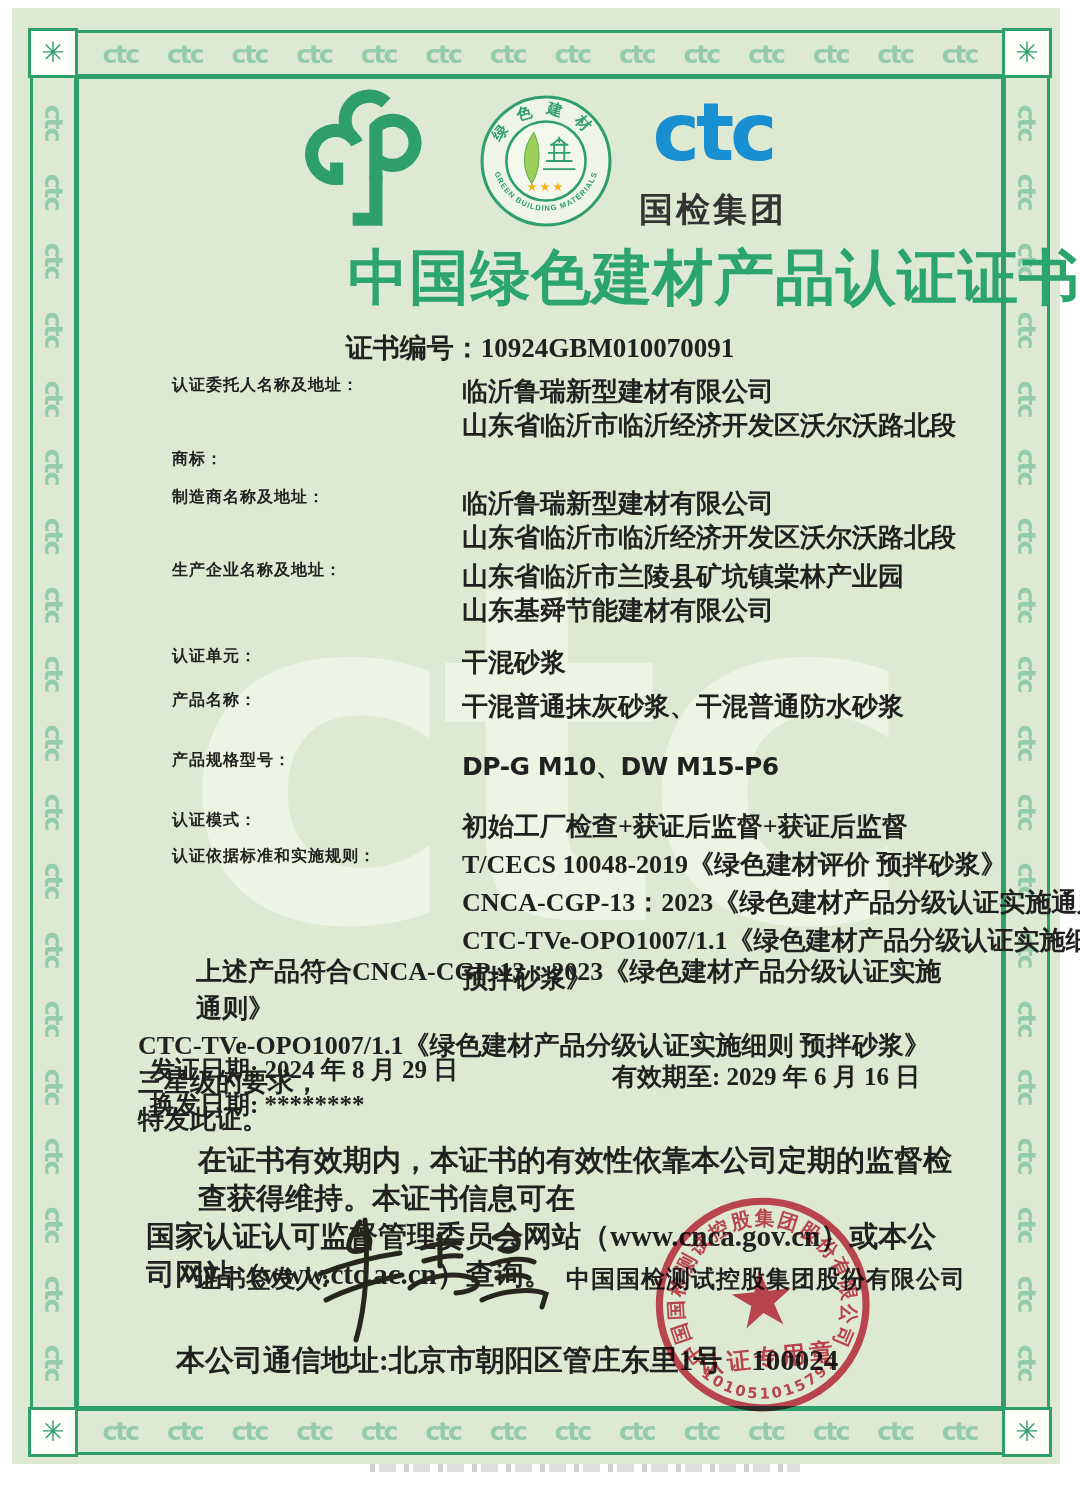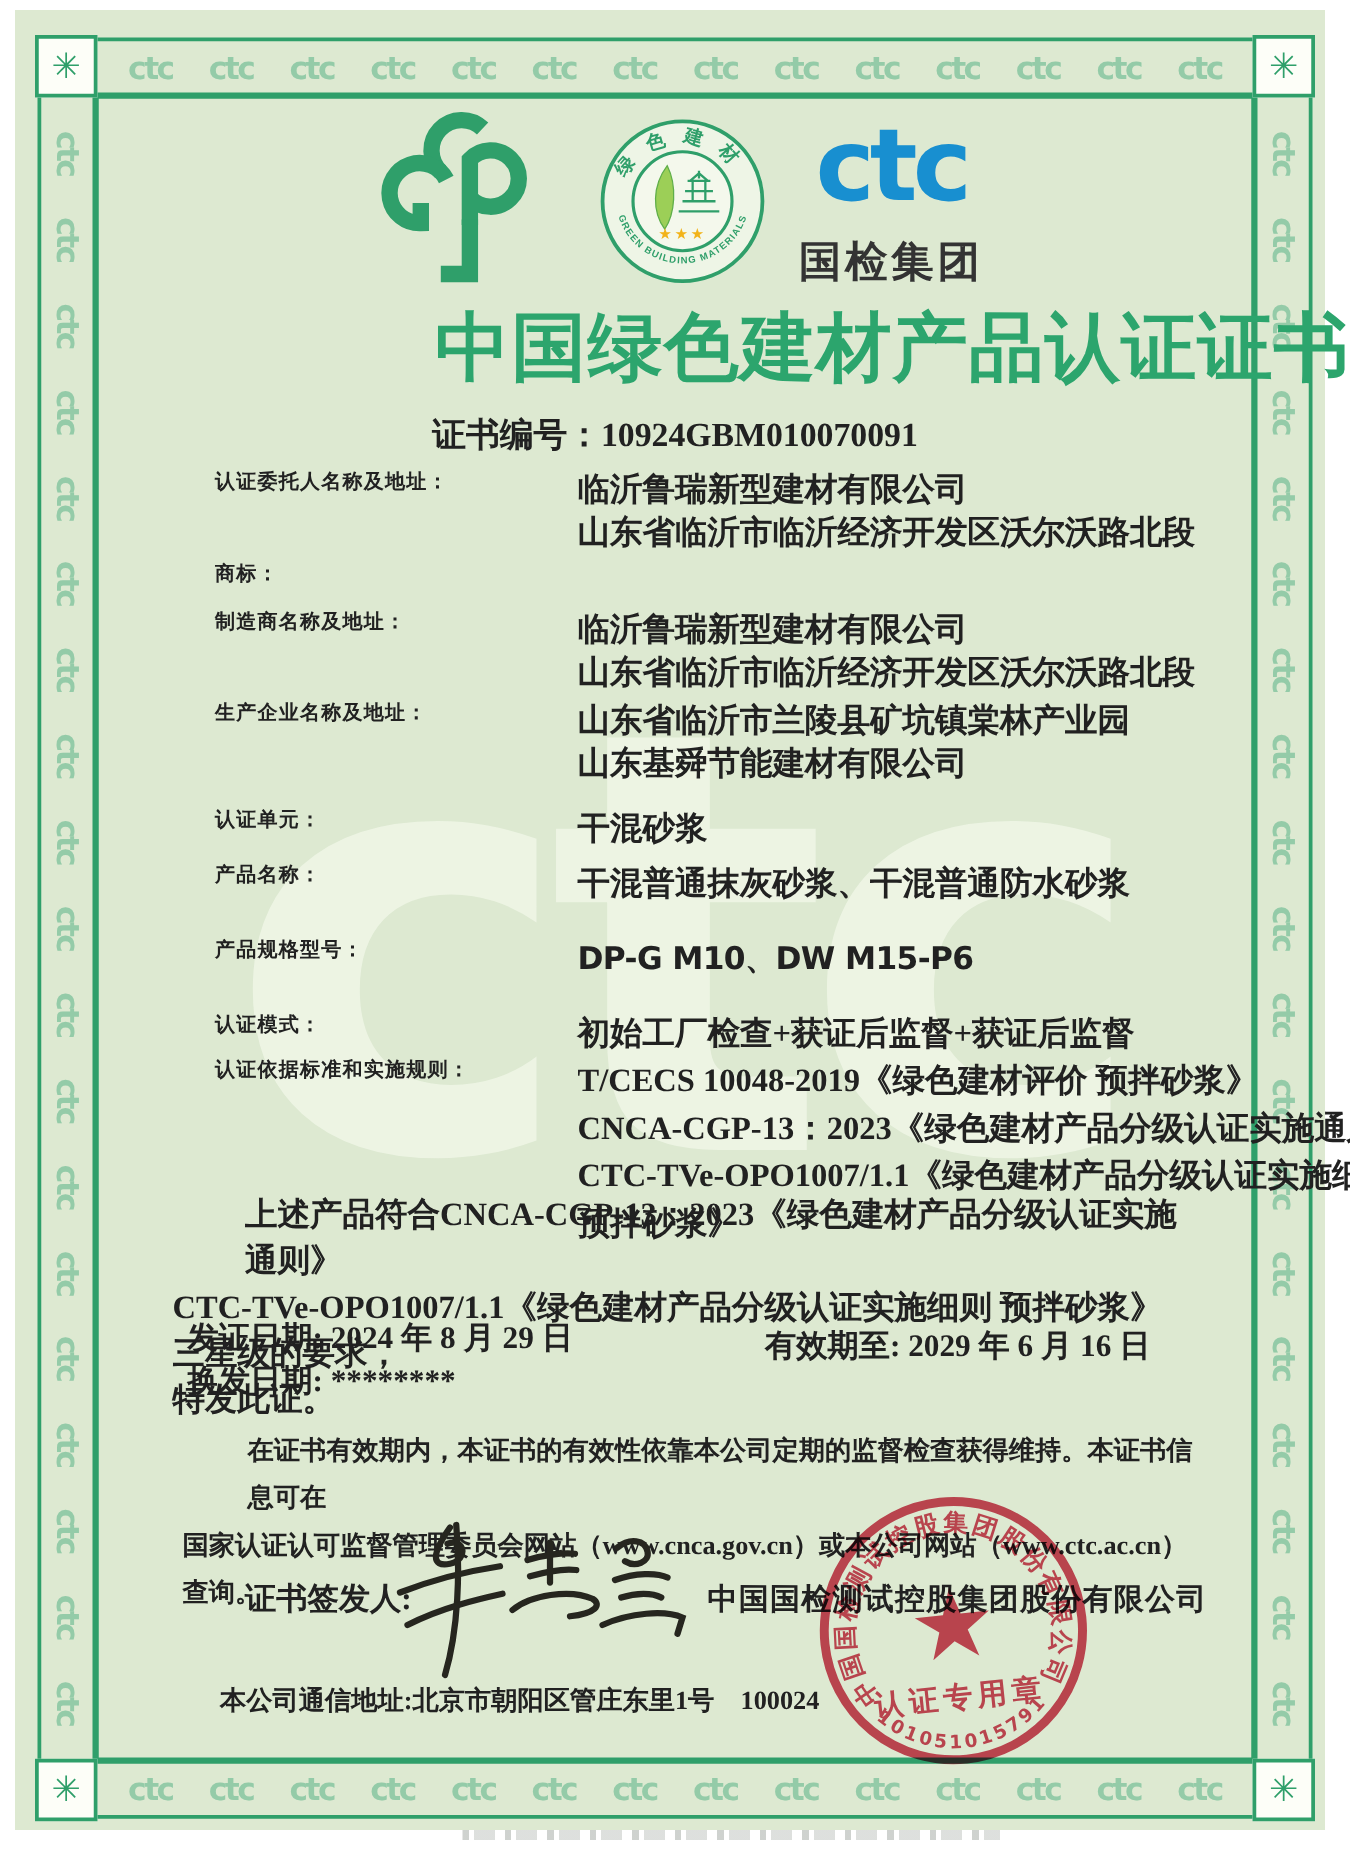--- a/index.html
+++ b/index.html
@@ -66,21 +66,21 @@
   .statement{position:absolute;left:138px;width:815px;top:953px;z-index:2;
     font-size:26px;font-weight:bold;line-height:37px;}
   .statement .ind{padding-left:58px;}
   
   .dateline{position:absolute;z-index:2;font-size:25px;font-weight:600;white-space:nowrap;}
   .d-issue{left:150px;top:1053px;}
   .d-valid{left:612px;top:1060px;}
   .d-reissue{left:150px;top:1088px;}
   
   .notice{position:absolute;left:146px;width:810px;top:1141px;z-index:2;
-    font-size:21px;font-weight:bold;line-height:38px;}
+    font-size:29px;font-weight:bold;line-height:38px;}
   .notice .ind2{padding-left:52px;}
   .notice .ind1{padding-left:30px;margin-top:48px;}
   
   .signer-label{position:absolute;left:196px;top:1262px;z-index:2;font-size:25px;font-weight:bold;}
   .signature{position:absolute;left:298px;top:1208px;z-index:3;}
   .company{position:absolute;left:566px;top:1263px;z-index:2;font-size:24px;font-weight:bold;letter-spacing:1px;white-space:nowrap;}
   .seal{position:absolute;left:650px;top:1190px;z-index:4;mix-blend-mode:multiply;opacity:0.93;transform:rotate(-6deg);}
   
   .fineprint{position:absolute;left:370px;top:1464px;width:430px;height:8px;z-index:2;
     background:

